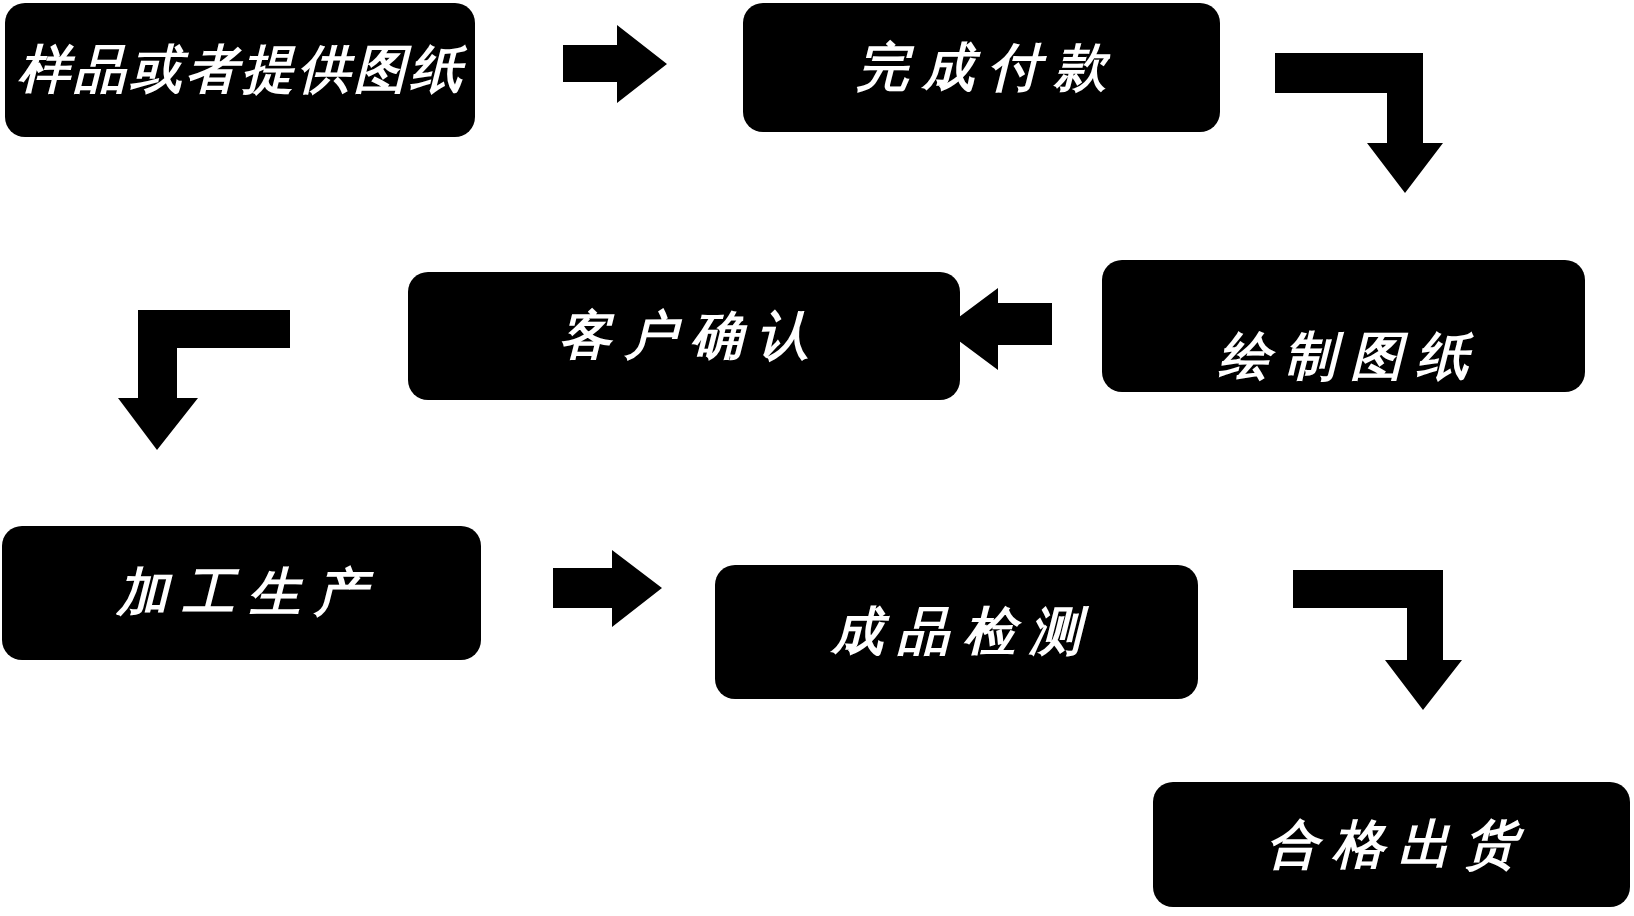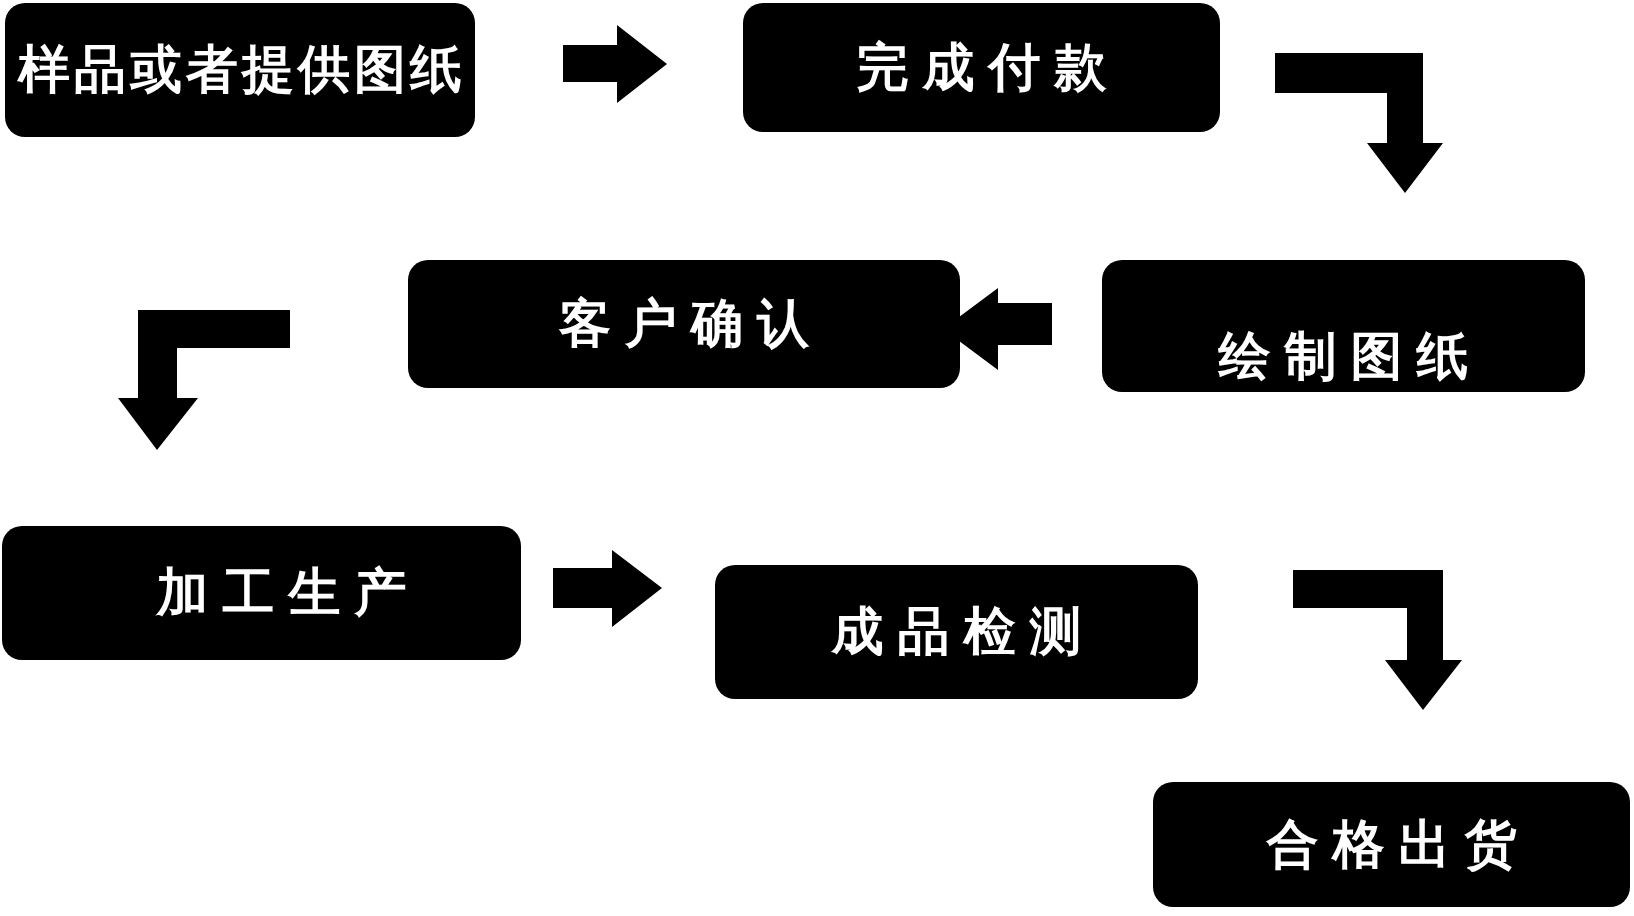--- a/index.html
+++ b/index.html
@@ -7,20 +7,21 @@
     padding: 0;
     background: #ffffff;
     font-family: "Liberation Sans", "DejaVu Sans", sans-serif;
   }
   .canvas {
     position: relative;
     width: 1634px;
     height: 916px;
     background: #ffffff;
     overflow: hidden;
+    font-style: italic;
   }
   .node {
     position: absolute;
     background: #000000;
     color: #ffffff;
     border-radius: 20px;
     display: flex;
     align-items: center;
     justify-content: center;
     font-size: 52px;
@@ -58,41 +59,41 @@
   <div class="node" style="left:743px; top:3px; width:477px; height:129px;">
     <span>完成付款</span>
   </div>
 
   <span class="arrow" style="left:1275px; top:53px;">
     <svg width="168" height="140" viewBox="0 0 168 140">
       <polygon points="0,0 148,0 148,90 168,90 130,140 92,90 112,90 112,40 0,40"></polygon>
     </svg>
   </span>
 
-  <div class="node" style="left:408px; top:260px; width:552px; height:128px;">
+  <div class="node" style="left:408px; top:272px; width:552px; height:128px;">
     <span>客户确认</span>
   </div>
 
   <span class="arrow" style="left:943px; top:288px;">
     <svg width="109" height="82" viewBox="0 0 109 82">
       <polygon points="0,41 55,0 55,15 109,15 109,57 55,57 55,82"></polygon>
     </svg>
   </span>
 
   <div class="node" style="left:1102px; top:260px; width:483px; height:132px;align-items:flex-end;">
     <span>绘制图纸</span>
   </div>
 
   <span class="arrow" style="left:118px; top:310px;">
     <svg width="172" height="140" viewBox="0 0 172 140">
       <polygon points="20,0 172,0 172,38 59,38 59,88 80,88 39,140 0,88 20,88"></polygon>
     </svg>
   </span>
 
-  <div class="node" style="left:2px; top:526px; width:479px; height:134px;padding-left:40px;">
+  <div class="node" style="left:2px; top:526px; width:479px; height:134px;">
     <span>加工生产</span>
   </div>
 
   <span class="arrow" style="left:553px; top:550px;">
     <svg width="109" height="77" viewBox="0 0 109 77">
       <polygon points="0,18 59,18 59,0 109,38 59,77 59,58 0,58"></polygon>
     </svg>
   </span>
 
   <div class="node" style="left:715px; top:520px; width:483px; height:134px;margin-top:45px;">

